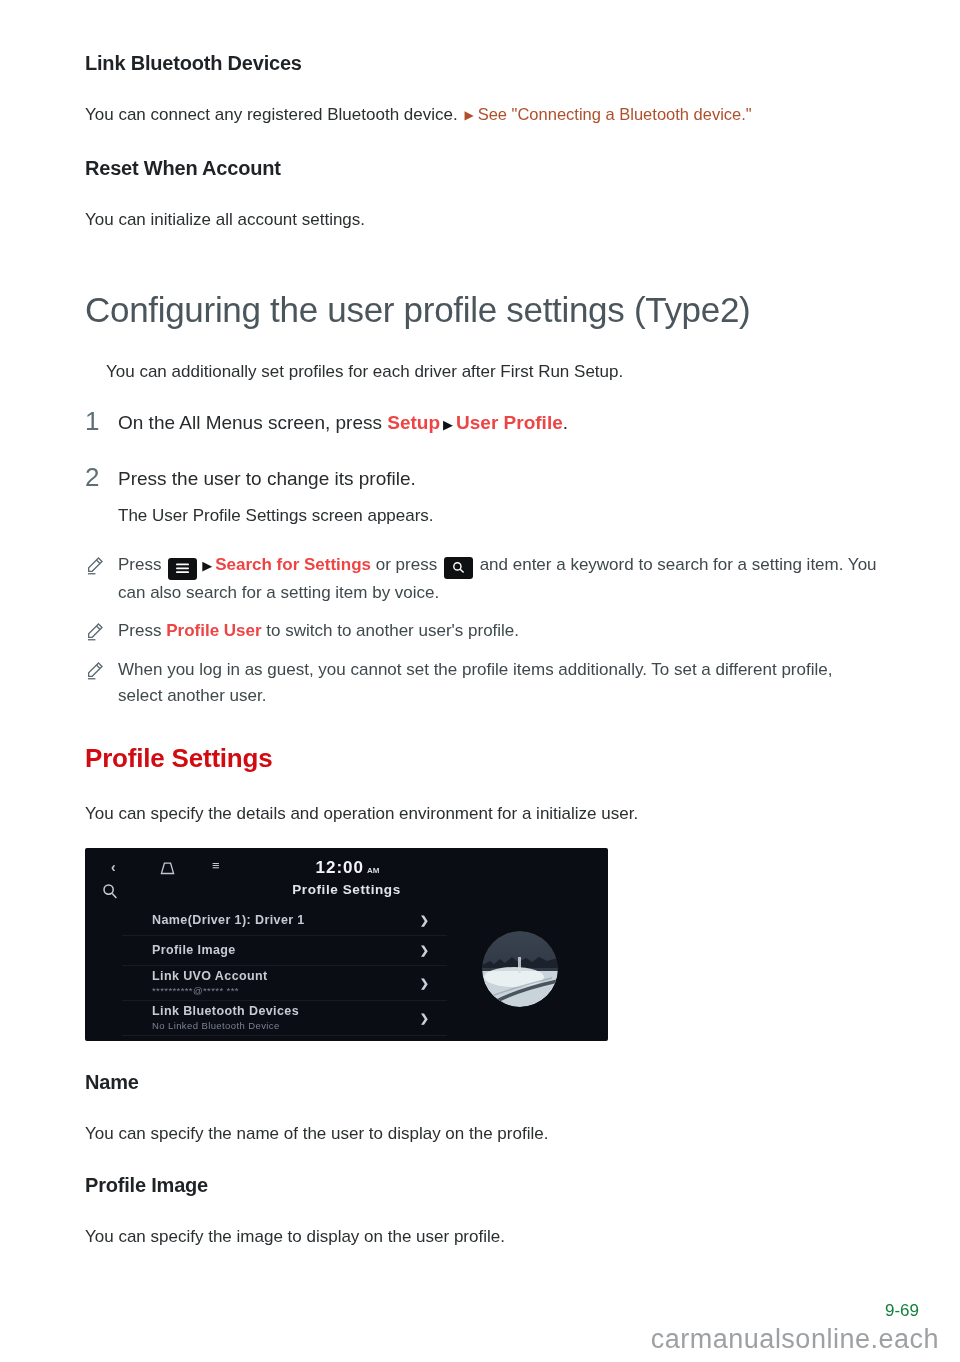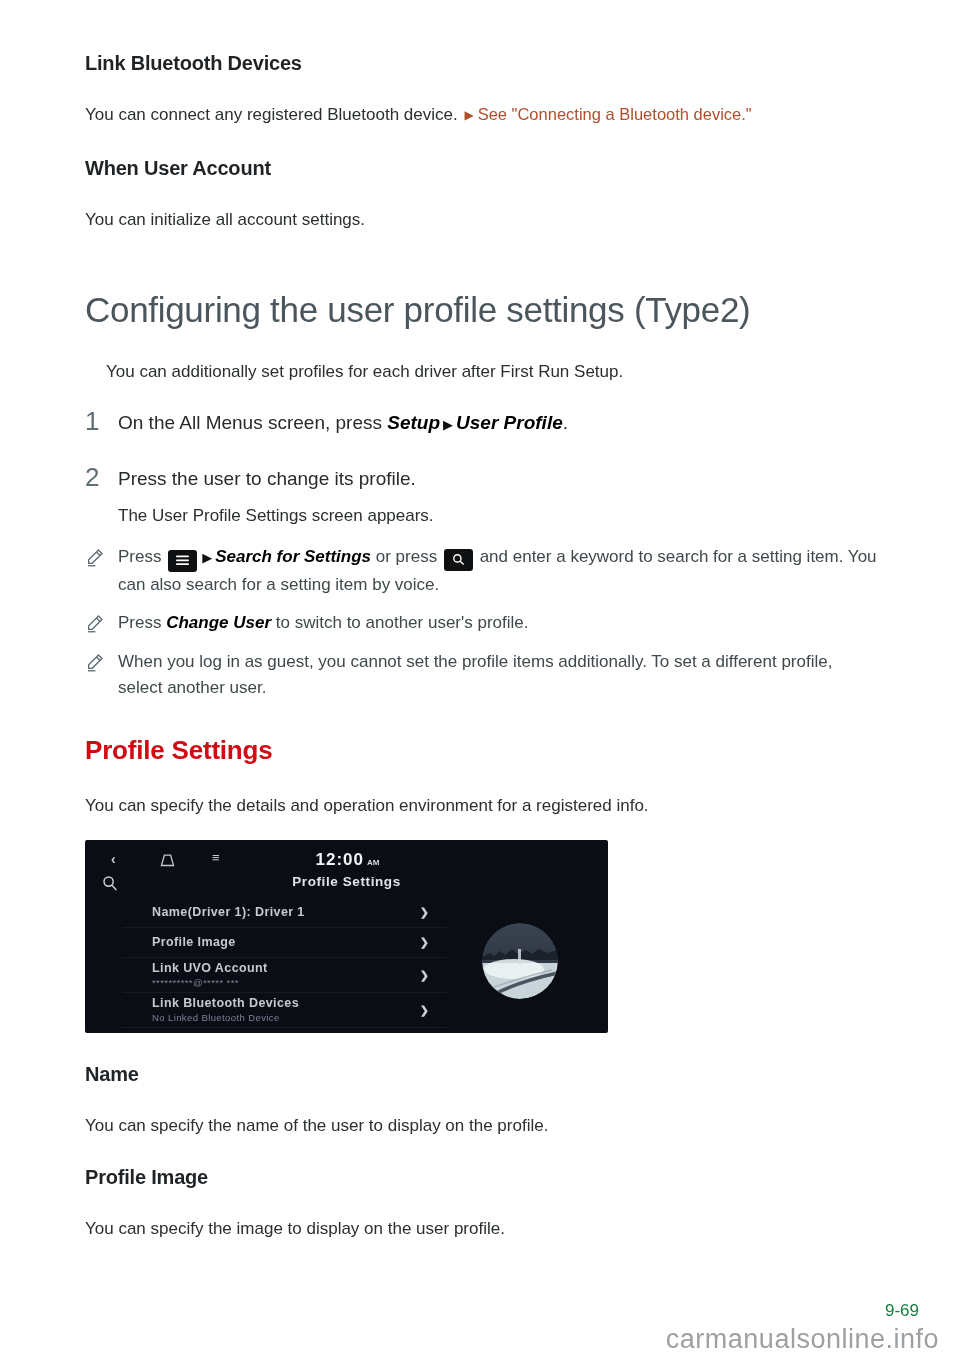--- a/index.html
+++ b/index.html
@@ -14,25 +14,25 @@
   .xref { color:#b04f2c; text-decoration:none; font-size:16.5px; cursor:pointer; }
   .xref .tri { font-size:12px; margin:0 4px 0 2px; position:relative; top:-1px; }
 
   h2.chapter { font-size:35px; font-weight:400; color:#4b565c; letter-spacing:-0.3px;
     margin-top:58px; line-height:40px; }
   p.intro { font-size:17px; color:#2b2f31; margin-top:32px;margin-left:21px; }
 
   .step { display:flex; margin-top:26px; align-items:flex-start; }
   .step-num { width:33px; flex:0 0 33px; font-size:26px; color:#5e6f76; font-weight:400; line-height:26px; }
   .step-text { font-size:19px; color:#272b2d; line-height:26px; padding-top:2px; }
-  .step-text b, .note-text b { font-weight:700; color:#000000;font-style:italic; }
+  .step-text b, .note-text b { font-weight:700; color:#ef4444; }
   .step-sub { margin:14px 0 0 33px; font-size:17px; color:#2b2f31; }
   .blk-tri { font-size:13px; color:#111; margin:0 3px; }
 
-  ul.notes { list-style:none; margin-top:18px; }
+  ul.notes { list-style:none; margin-top:26px; }
   ul.notes li { display:flex; align-items:flex-start; margin-top:12px; }
   .note-ico { flex:0 0 33px; padding-top:3px; }
   .note-text { font-size:17px; color:#3f494c; line-height:26px; max-width:790px; }
 
   .inline-key { display:inline-flex; align-items:center; justify-content:center;
     width:29px; height:22px; background:#0e1011; border-radius:3px; vertical-align:-4px; margin:0 2px; }
 
   h2.red { font-size:26px; font-weight:700; color:#d20a11; margin-top:34px; letter-spacing:-0.2px; }
 
   
@@ -66,21 +66,21 @@
 </head>
 <body>
 
 <div class="page">
   <div class="content">
 
     <h3 class="sec">Link Bluetooth Devices</h3>
     <p class="body"><span>You can connect any registered Bluetooth device.</span>
       <a class="xref"><span class="tri">▶</span><span>See "Connecting a Bluetooth device."</span></a></p>
 
-    <h3 class="sec">When User Account</h3>
+    <h3 class="sec">Reset When Account</h3>
     <p class="body">You can initialize all account settings.</p>
 
     <h2 class="chapter">Configuring the user profile settings (Type2)</h2>
     <p class="intro">You can additionally set profiles for each driver after First Run Setup.</p>
 
     <div class="step">
       <span class="step-num">1</span>
       <span class="step-text"><span>On the All Menus screen, press </span><b>Setup</b><span class="blk-tri">▶</span><b>User Profile</b><span>.</span></span>
     </div>
 
@@ -115,36 +115,36 @@
             </span><span> and enter a keyword to search for a setting item. You can also search for a setting item by voice.</span></span>
       </li>
       <li>
         <span class="note-ico">
           <svg width="20" height="20" viewBox="0 0 24 24" fill="none" stroke="#5d6b70" stroke-width="1.6">
             <path d="M16.2 3.6l4.2 4.2L8.6 19.6H4.4v-4.2L16.2 3.6z"></path>
             <path d="M13.8 6l4.2 4.2"></path>
             <line x1="3.5" y1="22.5" x2="12.5" y2="22.5"></line>
           </svg>
         </span>
-        <span class="note-text"><span>Press </span><b>Change User</b><span> to switch to another user's profile.</span></span>
+        <span class="note-text"><span>Press </span><b>Profile User</b><span> to switch to another user's profile.</span></span>
       </li>
       <li>
         <span class="note-ico">
           <svg width="20" height="20" viewBox="0 0 24 24" fill="none" stroke="#5d6b70" stroke-width="1.6">
             <path d="M16.2 3.6l4.2 4.2L8.6 19.6H4.4v-4.2L16.2 3.6z"></path>
             <path d="M13.8 6l4.2 4.2"></path>
             <line x1="3.5" y1="22.5" x2="12.5" y2="22.5"></line>
           </svg>
         </span>
         <span class="note-text">When you log in as guest, you cannot set the profile items additionally. To set a different profile, select another user.</span>
       </li>
     </ul>
 
     <h2 class="red">Profile Settings</h2>
-    <p class="body">You can specify the details and operation environment for a registered info.</p>
+    <p class="body">You can specify the details and operation environment for a initialize user.</p>
 
     <div class="scr">
       <div class="scr-topbar">
         <span class="scr-back">‹</span>
         <span class="scr-home">
           <svg width="15" height="13" viewBox="0 0 15 13" fill="none" stroke="#c2c7d0" stroke-width="1.3">
             <path d="M4.4 1.2h6.2l3 10.3H1.4l3-10.3z"></path>
           </svg>
         </span>
         <span class="scr-menu">≡</span>
@@ -205,14 +205,14 @@
 
     <h3 class="sec" style="margin-top:30px">Name</h3>
     <p class="body">You can specify the name of the user to display on the profile.</p>
 
     <h3 class="sec">Profile Image</h3>
     <p class="body">You can specify the image to display on the user profile.</p>
 
   </div>
 
   <div class="pageno">9-69</div>
-  <div class="watermark">carmanualsonline.info</div>
+  <div class="watermark">carmanualsonline.each</div>
 </div>
 
 </body></html>

